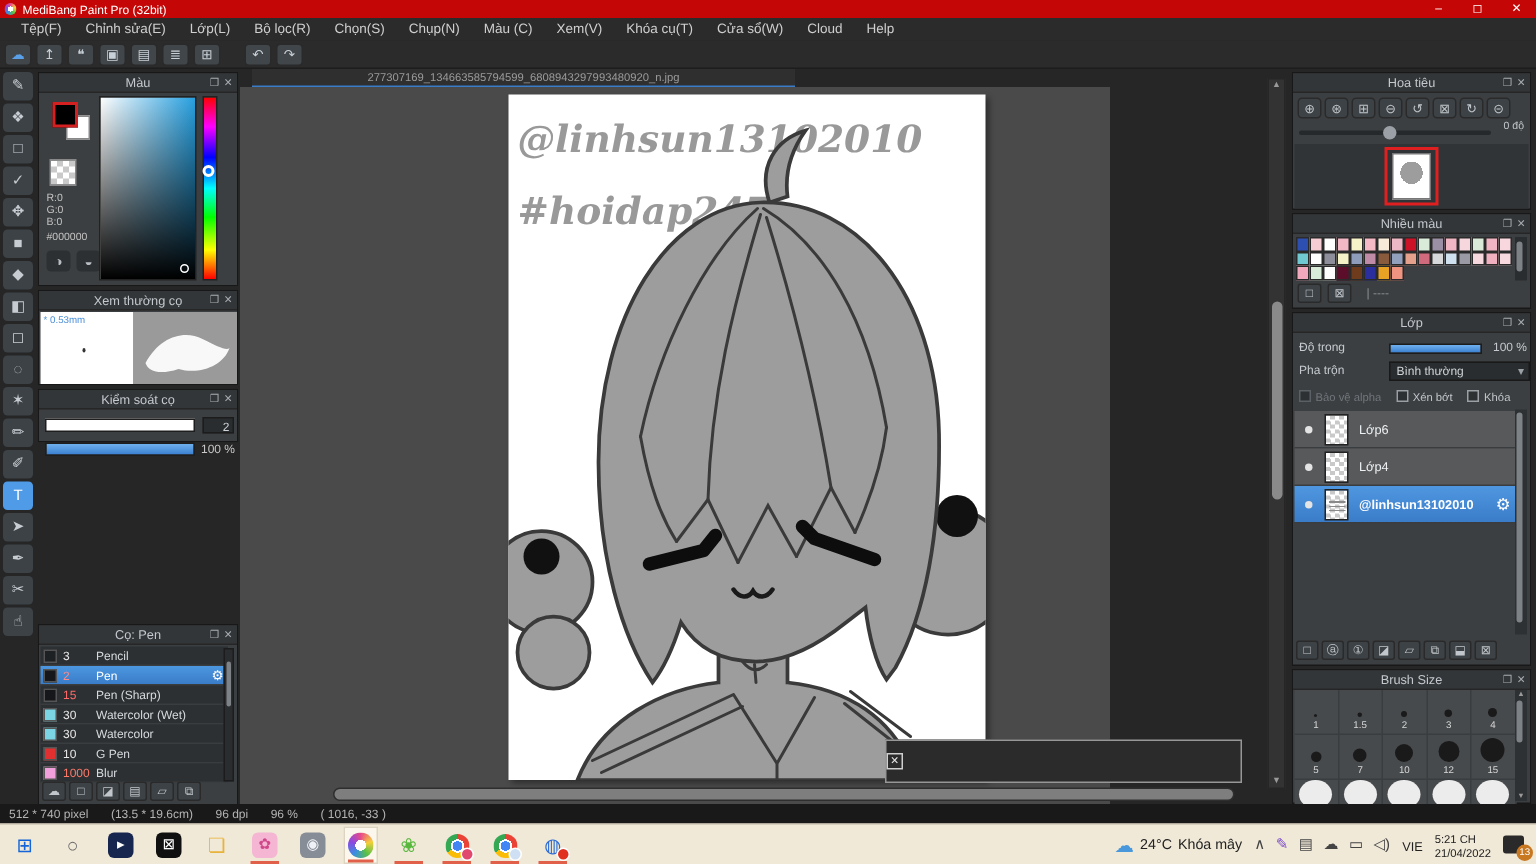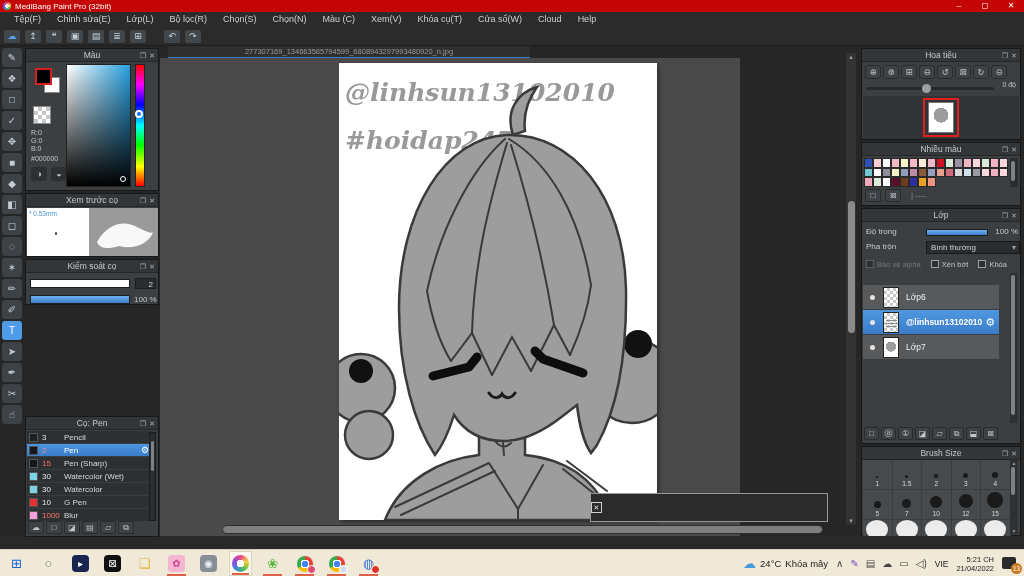--- a/index.html
+++ b/index.html
@@ -107,21 +107,21 @@
   .lrow1 { position:absolute; left:4px; top:18px; width:152px; height:12px; color:#c4cacf; font-size:8px; }
   .ltrack { position:absolute; left:60px; top:2px; width:62px; height:7px; background:linear-gradient(to bottom,#6fb0ee,#3a80d0); border:1px solid #1c1c1c; }
   .lpct { position:absolute; right:0; top:0; }
   .lrow2 { position:absolute; left:4px; top:33px; width:152px; height:14px; color:#c4cacf; font-size:8px; }
   .ldrop { position:absolute; left:60px; top:-1px; width:94px; height:13px; background:#2a2d2f; border:1px solid #191919; color:#cfd3d6; font-size:8px; line-height:12px; padding-left:4px; }
   .ldrop .dar { position:absolute; right:3px; top:0; color:#9aa0a5; }
   .lchecks { position:absolute; left:4px; top:51px; width:152px; display:flex; gap:10px; font-size:7.5px; color:#c0c6cb; align-items:center; }
   .lchecks .dim { color:#70767c; }
   .cbox { display:inline-block; width:8px; height:8px; border:1px solid #9aa0a5; vertical-align:-1px; margin-right:3px; background:#2d3033; }
   .cbox.dim { border-color:#5a6065; }
-  .llist { position:absolute; left:1px; top:76px; width:136px; }
+  .llist { position:absolute; left:1px; top:65px; width:148px; }
   .lrow { height:25px; background:#57595b; border-bottom:1px solid #3a3d3f; position:relative; display:flex; align-items:center; }
   .lrow.sel { background:linear-gradient(#4f97e0,#3a7cc8); }
   .leye { width:5px; height:5px; border-radius:50%; background:#e4e4e4; margin:0 8px 0 7px; flex:none; }
   .lthumb { width:16px; height:21px; border:1px solid #222; background:#fff; margin-right:7px; flex:none; position:relative; overflow:hidden; }
   .lthumb.checker { background:repeating-conic-gradient(#c9c9c9 0% 25%, #ffffff 0% 50%); background-size:6px 6px; }
   .lthumb.head { background:radial-gradient(circle at 50% 45%, #9d9d9d 0 40%, transparent 40%), #fff; }
   .lthumb .scrib { position:absolute; left:2px; top:7px; width:11px; height:7px; background:repeating-linear-gradient(#8a8a8a 0 1px, transparent 1px 3px); }
   .lname { font-size:8.5px; color:#eef1f3; white-space:nowrap; }
   .lrow.sel .lname { font-weight:bold; color:#fff; }
   .lgear { position:absolute; right:4px; color:#fff; font-size:11px; }
@@ -149,21 +149,21 @@
   .tapp.thl { background:#fbf7ec; border:1px solid #ddd5c2; }
   .tglyph { font-style:normal; font-size:13px; line-height:1; }
   .tglyph.boxed { width:17px; height:17px; border-radius:4px; font-size:10px; display:flex; align-items:center; justify-content:center; }
   .chrome-disc { width:16px; height:16px; border-radius:50%; background:radial-gradient(circle,#4285f4 0 28%,#fff 28% 40%,transparent 40%),conic-gradient(#ea4335 0 33%,#fbbc05 33% 66%,#34a853 66% 100%); }
   .mb-disc { width:17px; height:17px; border-radius:50%; background:radial-gradient(circle,#fff 0 30%,transparent 30%),conic-gradient(#e84a8a,#f5d03a,#58c048,#3a8ee0,#8a4ae0,#e84a8a); }
   .tbadge { position:absolute; right:0; bottom:2px; width:9px; height:9px; border-radius:50%; border:1px solid #fff; font-style:normal; }
   .tbar { position:absolute; left:2px; right:2px; bottom:0; height:2px; background:#e0604a; }
   .tray { position:absolute; right:4px; top:0; height:27px; display:flex; align-items:center; gap:8px; color:#222; }
   .tray .ticon { font-style:normal; font-size:10px; color:#444; }
   .wx { display:flex; align-items:center; gap:4px; font-size:9.5px; }
-  .timeblock { text-align:right; font-size:7.5px; line-height:9px; }
+  .timeblock { font-size:7.5px; line-height:9px; }
   .noticon { position:relative; width:18px; height:16px; }
   .noticon .nbox { position:absolute; left:0; top:1px; width:14px; height:12px; background:#2a2a2a; border-radius:2px; }
   .noticon .nbadge { position:absolute; right:-2px; bottom:-2px; width:11px; height:11px; border-radius:50%; background:#c87820; color:#fff; font-size:6.5px; text-align:center; line-height:11px; }
 
   svg text { user-select:none; }
 </style>
 </head>
 <body>
 
 <div id="app">
@@ -177,21 +177,21 @@
       <span>✕</span>
     </div>
   </div>
 
   <div class="menubar">
       <span class="menu-item">Tệp(F)</span>
       <span class="menu-item">Chỉnh sửa(E)</span>
       <span class="menu-item">Lớp(L)</span>
       <span class="menu-item">Bộ lọc(R)</span>
       <span class="menu-item">Chọn(S)</span>
-      <span class="menu-item">Chọn(N)</span>
+      <span class="menu-item">Chụp(N)</span>
       <span class="menu-item">Màu (C)</span>
       <span class="menu-item">Xem(V)</span>
       <span class="menu-item">Khóa cụ(T)</span>
       <span class="menu-item">Cửa sổ(W)</span>
       <span class="menu-item">Cloud</span>
       <span class="menu-item">Help</span>
     </div>
 
   <div class="toolbar">
     <div style="display:flex;gap:3px">
@@ -253,38 +253,38 @@
       <div class="cbtn" style="left:25px;top:118px">◒</div>
       <div class="svbox">
           <div class="svmark"></div>
         </div>
       <div class="huebar">
           <div class="huemark"></div>
         </div>
     </div>
 
     <div class="panel" style="left:25px;top:147px;width:134px;height:64px">
-      <div class="phead"><span>Xem trước cọ</span>
+      <div class="phead"><span>Xem thường cọ</span>
         <span class="picons">
             <i style="font-style:normal">❐</i>
             <i style="font-style:normal">✕</i>
           </span>
       </div>
       <div class="pvleft">
         <div class="pvsize">* 0.53mm</div>
         <div class="pvdot"></div>
       </div>
       <div class="pvright">
         <svg width="69" height="48" viewBox="0 0 69 48">
           <path d="M8,34 C18,16 34,12 46,18 C56,23 62,26 64,24 C60,36 44,42 30,38 C18,42 10,40 8,34 Z" fill="#ffffff" opacity="0.93"></path>
         </svg>
       </div>
     </div>
 
-    <div class="panel" style="left:25px;top:213px;width:134px;height:46px">
+    <div class="panel" style="left:25px;top:213px;width:134px;height:36px">
       <div class="phead"><span>Kiểm soát cọ</span>
         <span class="picons">
             <i style="font-style:normal">❐</i>
             <i style="font-style:normal">✕</i>
           </span>
       </div>
       <div class="ctl-track1"></div>
       <div class="ctl-val">2</div>
       <div class="ctl-track2"></div>
       <div class="ctl-pct">100 %</div>
@@ -512,32 +512,32 @@
         <span class="dim"><span class="cbox dim"></span><span>Bảo vệ alpha</span></span>
         <span><span class="cbox"></span><span>Xén bớt</span></span>
         <span><span class="cbox"></span><span>Khóa</span></span>
       </div>
       <div class="llist">
           <div class="lrow">
             <span class="leye"></span>
             <span class="lthumb checker"></span>
             <span class="lname">Lớp6</span>
           </div>
+          <div class="lrow">
+            <span class="leye"></span>
+            <span class="lthumb checker"></span>
+            <span class="lname">Lớp4</span>
+          </div>
           <div class="lrow sel">
             <span class="leye"></span>
             <span class="lthumb checker">
               <i class="scrib"></i>
             </span>
             <span class="lname">@linhsun13102010</span>
             <span class="lgear">⚙</span>
-          </div>
-          <div class="lrow">
-            <span class="leye"></span>
-            <span class="lthumb head"></span>
-            <span class="lname">Lớp7</span>
           </div>
         </div>
       <div class="lscroll">
           <i></i>
         </div>
       <div class="lbtns">
           <div class="sbtn" style="width: 15px;">□</div>
           <div class="sbtn" style="width: 15px;">ⓐ</div>
           <div class="sbtn" style="width: 15px;">①</div>
           <div class="sbtn" style="width: 15px;">◪</div>
@@ -619,20 +619,27 @@
         </div>
       <div class="szscroll">
         <span class="arr" style="top:0">▲</span>
         <i></i>
         <span class="arr" style="bottom:0">▼</span>
       </div>
     </div>
 
   </div>
 
+  <div class="statusbar">
+    <span>512 * 740 pixel</span>
+    <span>(13.5 * 19.6cm)</span>
+    <span>96 dpi</span>
+    <span>96 %</span>
+    <span>( 1016, -33 )</span>
+  </div>
 
   <div class="taskbar">
     <div class="tapps">
         <div class="tapp">
           <i class="tglyph" style="color: rgb(21, 101, 216);">⊞</i>
         </div>
         <div class="tapp">
           <i class="tglyph" style="color: rgb(106, 106, 106);">○</i>
         </div>
         <div class="tapp">

